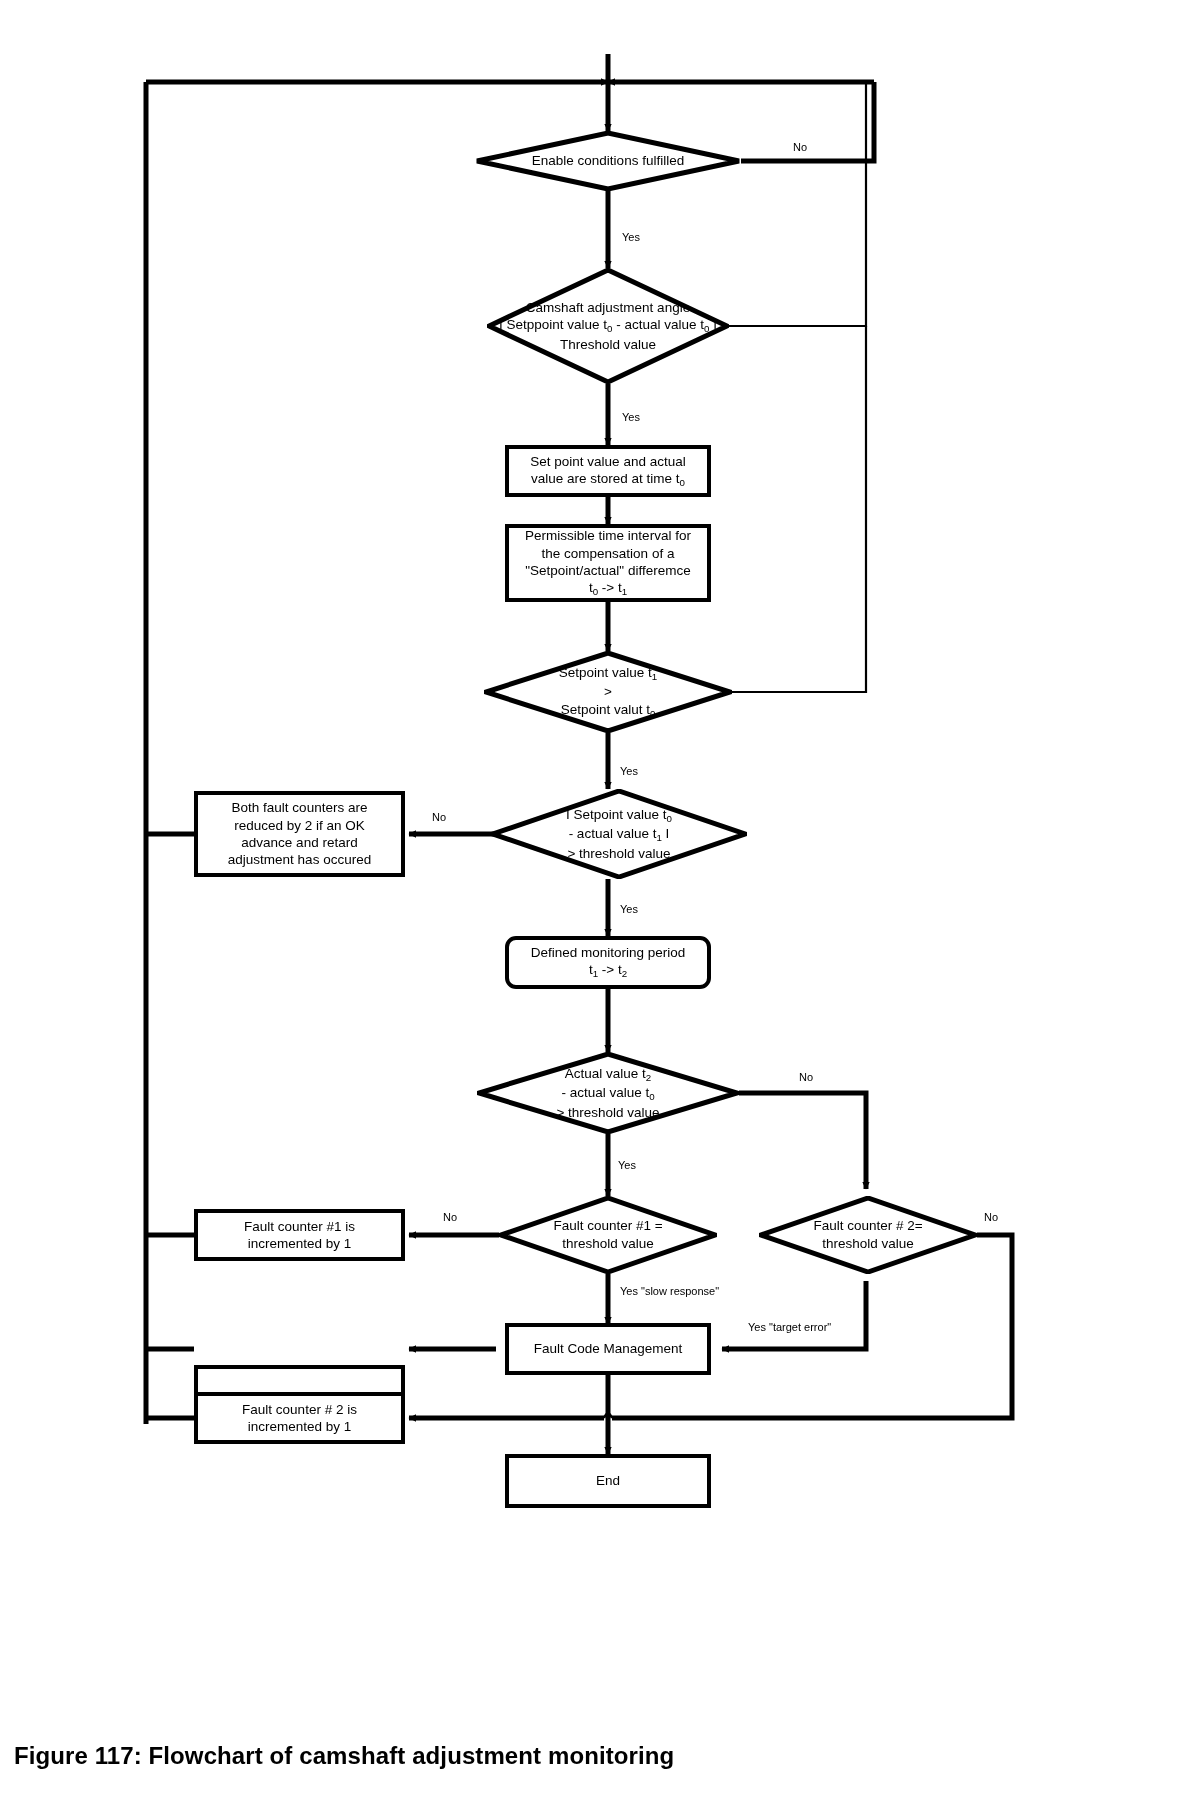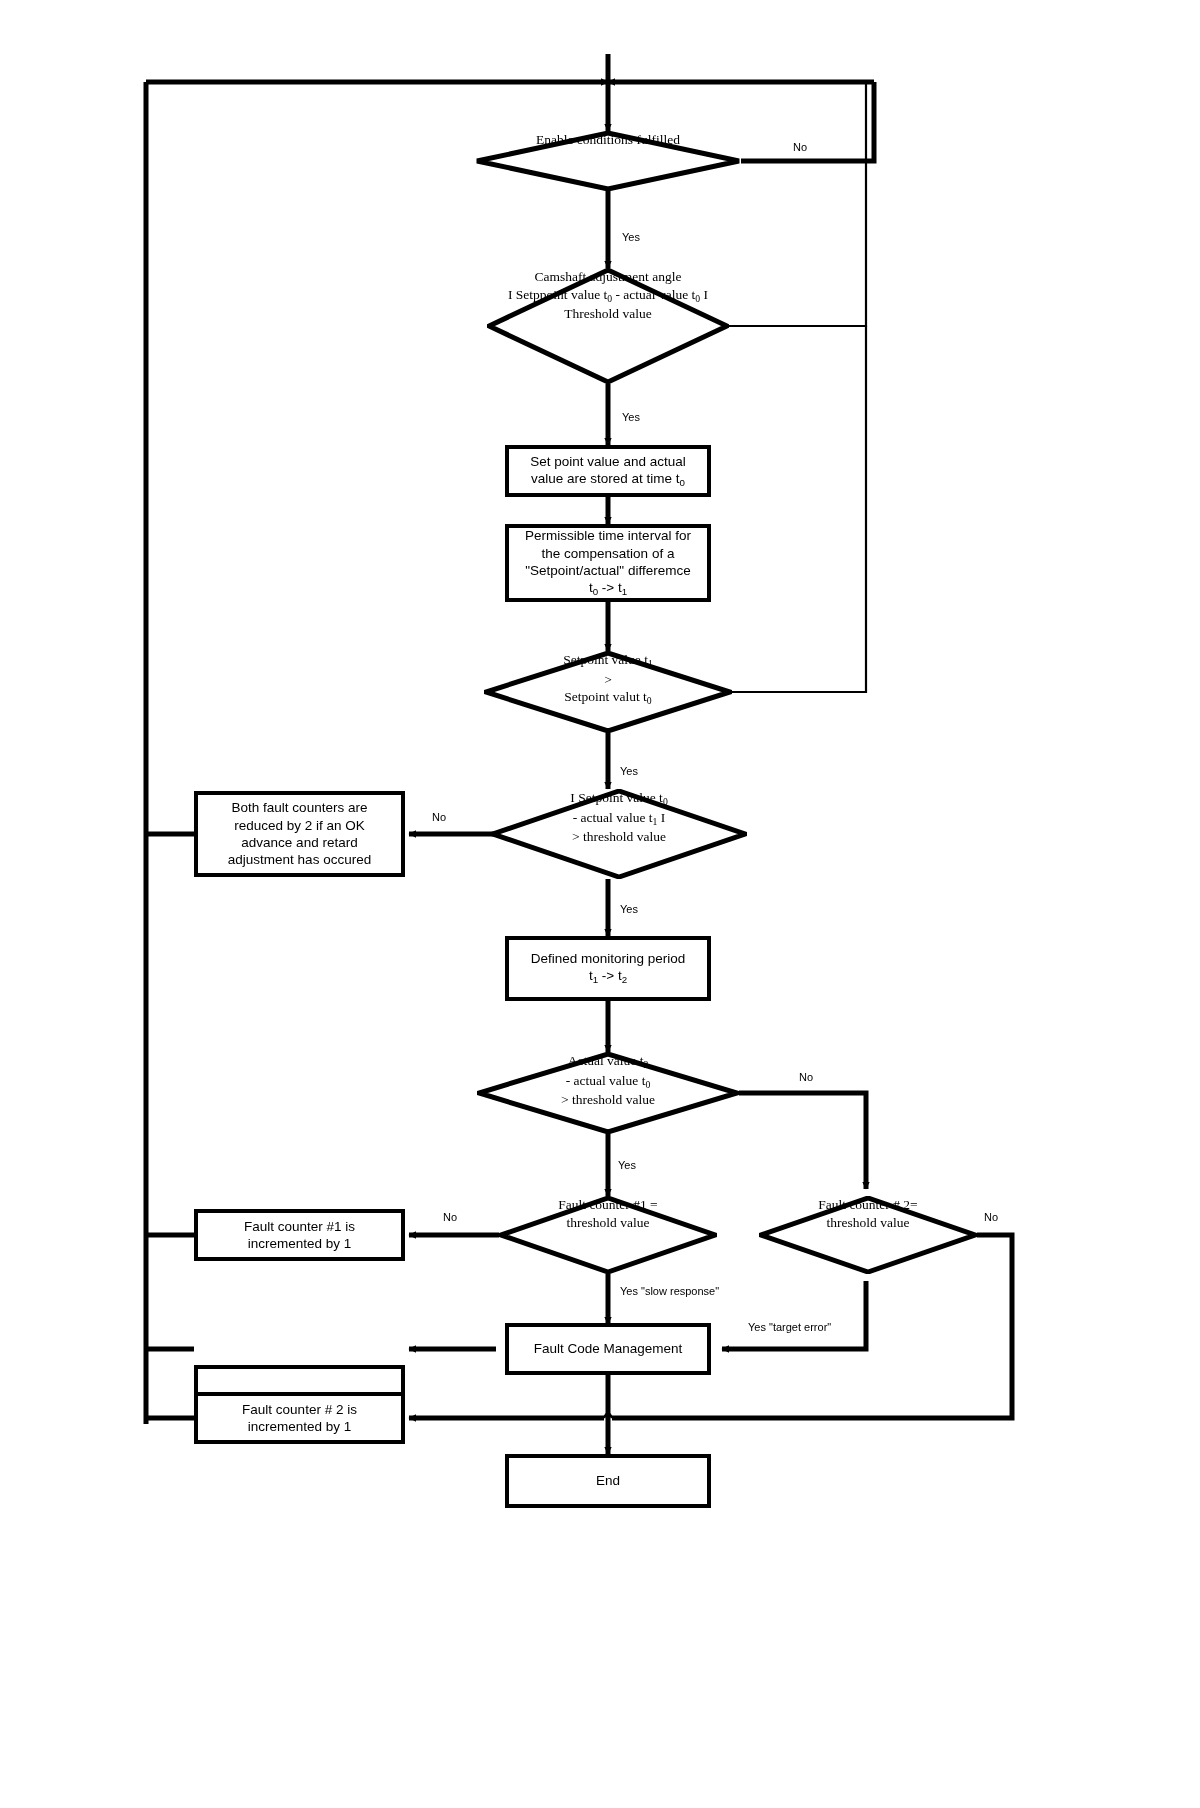--- a/index.html
+++ b/index.html
@@ -3,21 +3,21 @@
 <meta charset="utf-8">
 <style>
   html,body{margin:0;padding:0;background:#ffffff;}
   body{font-family:"Liberation Sans", sans-serif;color:#000;}
   #page{position:relative;width:1200px;height:1808px;background:#fff;overflow:hidden;}
   #canvas{position:absolute;left:0;top:0;width:1200px;height:1808px;}
   .node{position:absolute;box-sizing:border-box;display:flex;align-items:center;
         justify-content:center;text-align:center;background:#fff;}
   .proc{border:4px solid #000;}
   .proc .txt{font-size:13.5px;line-height:1.28;padding:0 6px;}
-  .dia{position:absolute;display:flex;justify-content:center;font-family:Liberation Serif, serif;}
+  .dia{position:absolute;display:flex;align-items:center;justify-content:center;}
   .dia .shape{position:absolute;left:0;top:0;width:100%;height:100%;}
   .dia .txt{position:relative;font-size:13.5px;line-height:1.30;text-align:center;
             z-index:2;padding:0 4px;}
   .lbl{position:absolute;font-size:11px;line-height:1.1;white-space:nowrap;}
   sub{font-size:0.72em;vertical-align:-0.30em;}
   #caption{position:absolute;left:14px;top:1742px;width:1170px;
            font-size:24px;font-weight:bold;letter-spacing:0.1px;}
 </style>
 </head>
 <body>
@@ -151,21 +151,21 @@
 
   <div class="node proc" style="left:194px;top:791px;width:211px;height:86px;">
     <span class="txt">
       <span>Both fault counters are</span><br>
       <span>reduced by 2 if an OK</span><br>
       <span>advance and retard</span><br>
       <span>adjustment has occured</span>
     </span>
   </div>
 
-  <div class="node proc" style="left:505px;top:936px;width:206px;height:65px;">
+  <div class="node proc" style="left:505px;top:936px;width:206px;height:53px;border-radius:11px;">
     <span class="txt">
       <span>Defined monitoring period</span><br>
       <span>t</span><sub>1</sub><span> -&gt; t</span><sub>2</sub>
     </span>
   </div>
 
   <div class="dia" style="left:477px;top:1052px;width:262px;height:82px;">
     <svg class="shape" viewBox="0 0 262 82" preserveAspectRatio="none">
       <polygon points="131,2 260,41 131,80 2,41" fill="#fff" stroke="#000" stroke-width="5" vector-effect="non-scaling-stroke"></polygon>
     </svg>
@@ -228,14 +228,15 @@
   <span class="lbl" style="left:620px;top:765px;">Yes</span>
   <span class="lbl" style="left:432px;top:811px;">No</span>
   <span class="lbl" style="left:620px;top:903px;">Yes</span>
   <span class="lbl" style="left:799px;top:1071px;">No</span>
   <span class="lbl" style="left:618px;top:1159px;">Yes</span>
   <span class="lbl" style="left:443px;top:1211px;">No</span>
   <span class="lbl" style="left:984px;top:1211px;">No</span>
   <span class="lbl" style="left:620px;top:1285px;">Yes "slow response"</span>
   <span class="lbl" style="left:748px;top:1321px;">Yes "target error"</span>
 
+  <div id="caption">Figure 117: Flowchart of camshaft adjustment monitoring</div>
 
 </div>
 
 </body></html>

